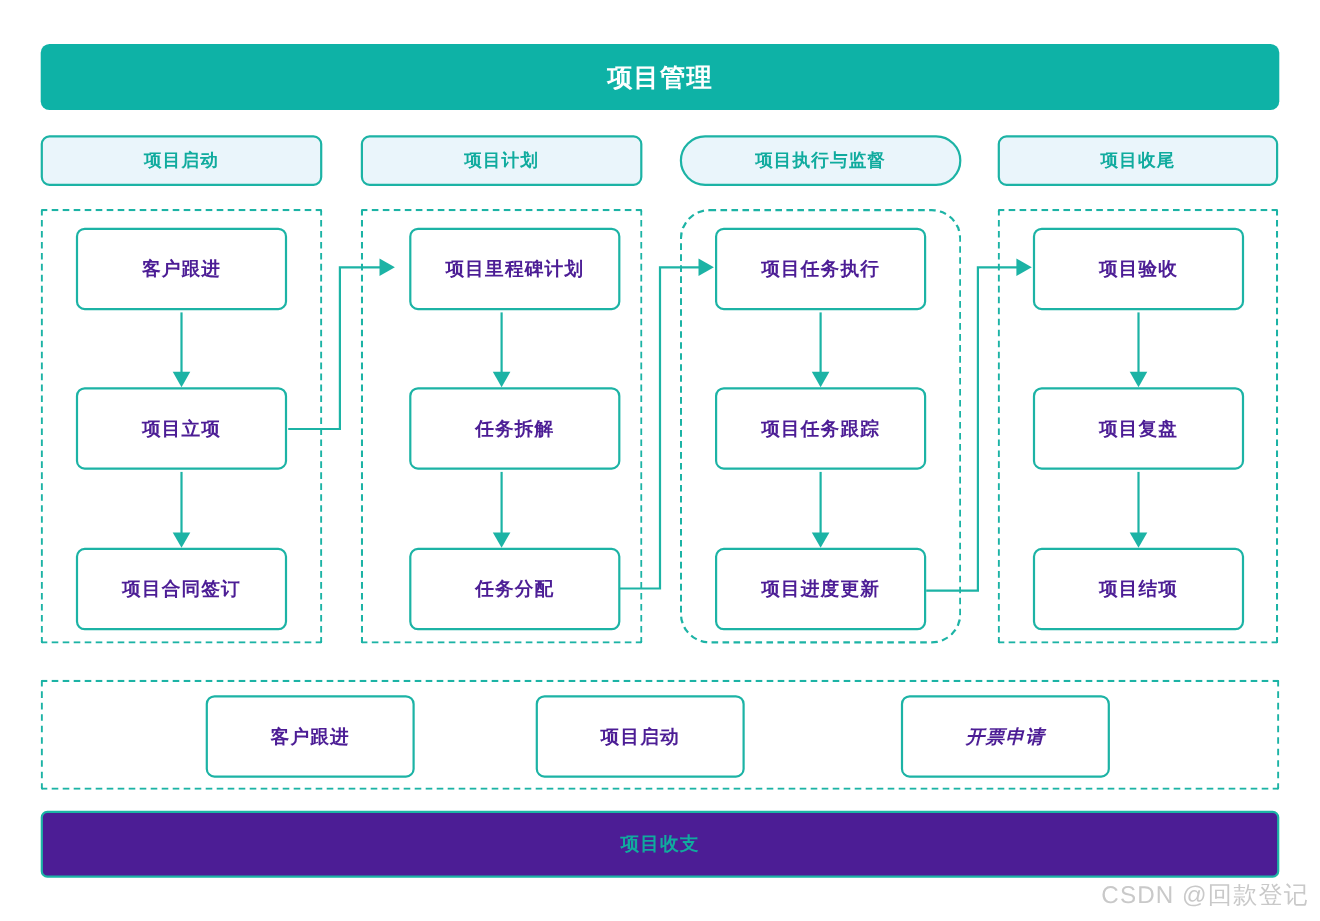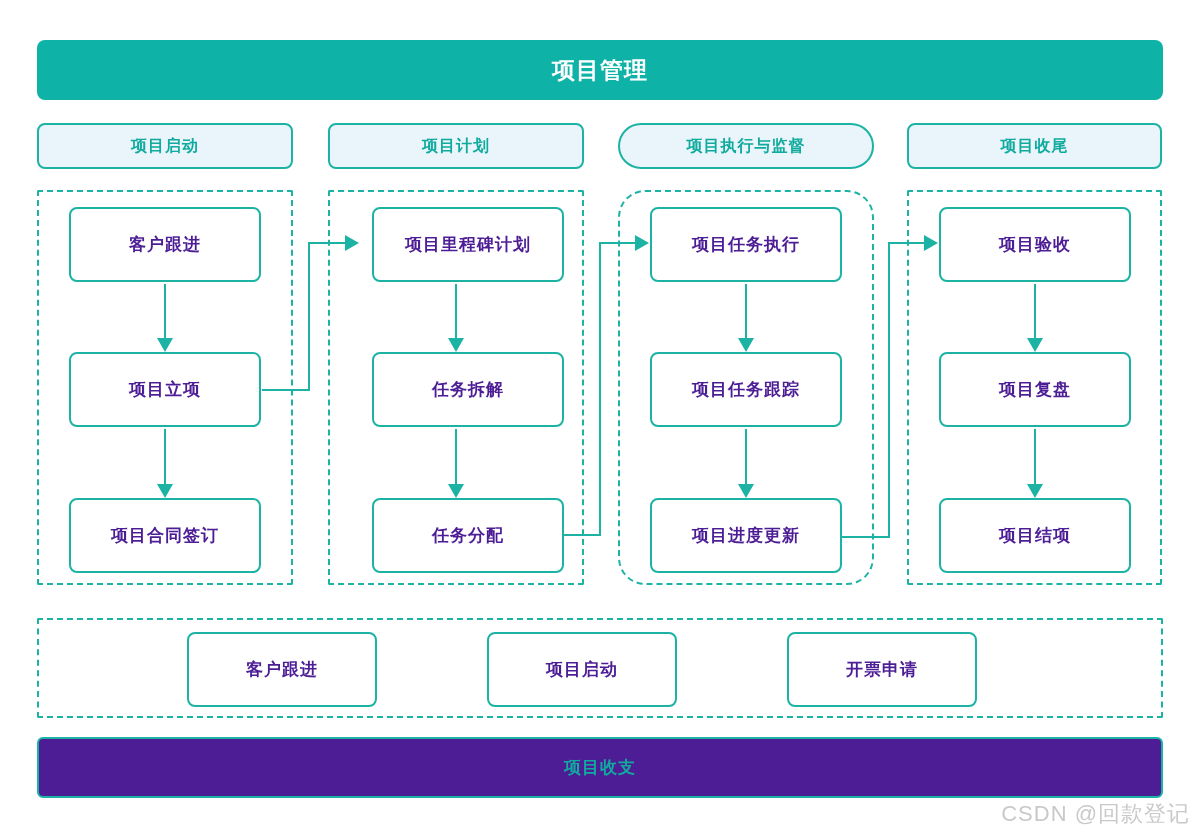--- a/index.html
+++ b/index.html
@@ -54,21 +54,21 @@
   .row1 { top:207px; }
   .row2 { top:352px; }
   .row3 { top:498px; }
   .n-col1 { left:69px;  }
   .n-col2 { left:372px; }
   .n-col3 { left:650px; }
   .n-col4 { left:939px; }
   .fin-row { top:632px; width:190px; height:75px; }
   .fin1 { left:187px; }
   .fin2 { left:487px; }
-  .fin3 { left:787px; }
+  .fin3 { left:819px;font-style:italic; }
 </style>
 </head>
 <body>
 
 <div class="canvas">
 
   <div class="banner">项目管理</div>
 
   <div class="header-box col1">项目启动</div>
   <div class="header-box col2">项目计划</div>

